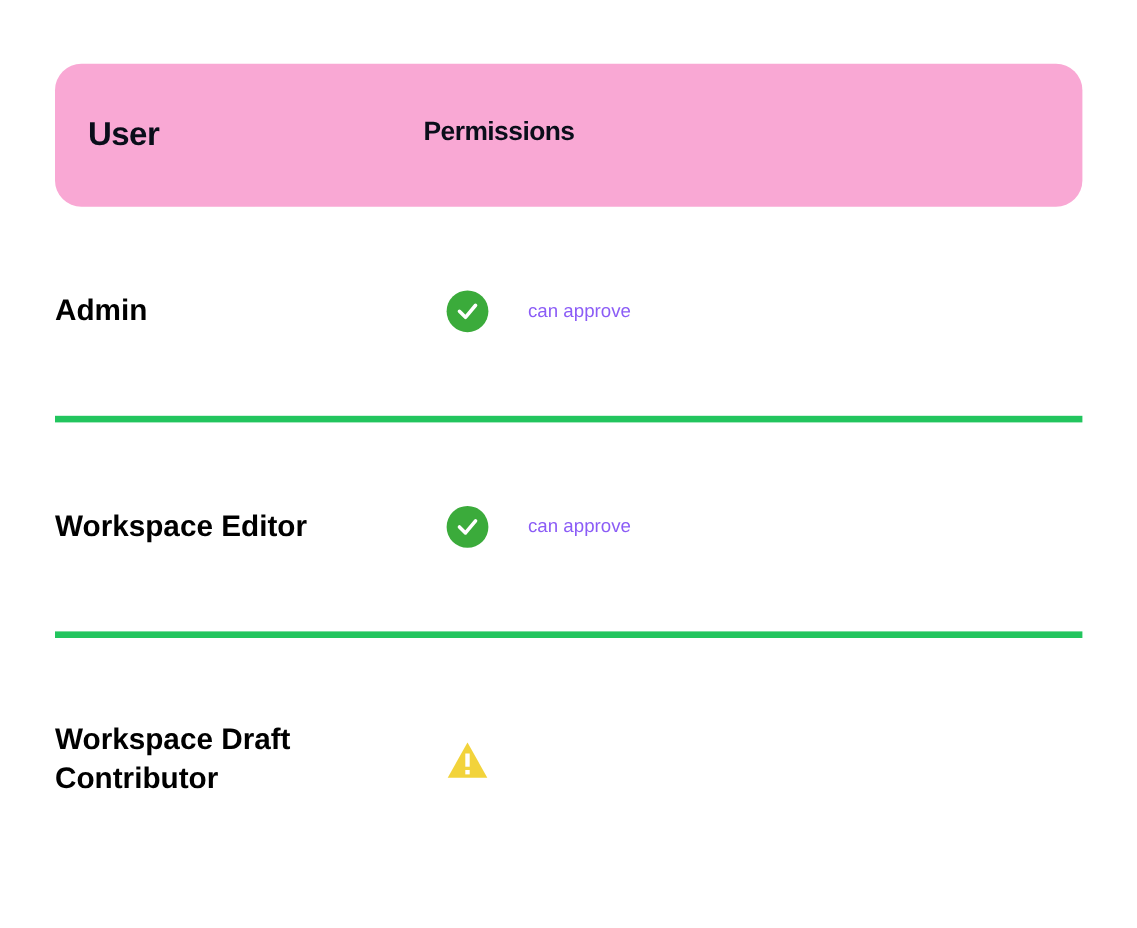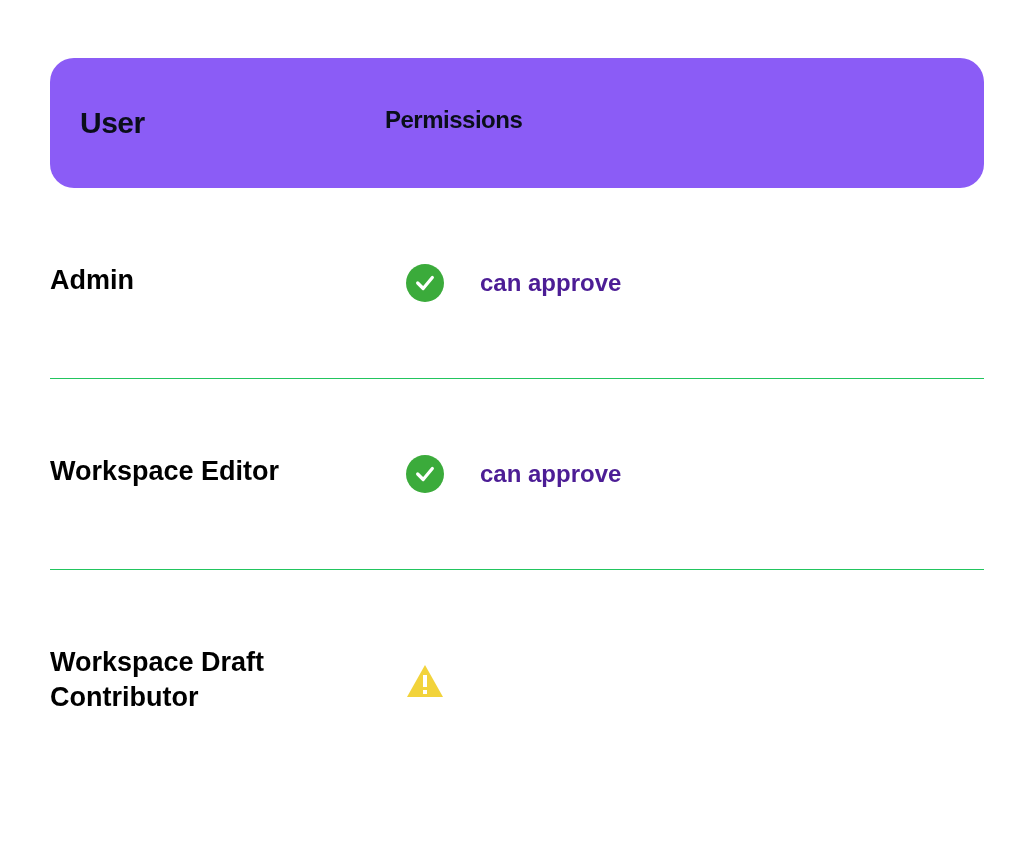--- a/index.html
+++ b/index.html
@@ -15,21 +15,21 @@
     }
     .card {
       background: #ffffff;
       border-radius: 40px;
       width: 1034px;
       height: 844px;
       padding: 0;
       overflow: hidden;
     }
     .header-bar {
-      background: #8b5cf6;
+      background: #f9a8d4;
       border-radius: 24px;
       margin: 58px 50px 0 50px;
       padding: 48px 30px;
       display: flex;
     }
     .header-user {
       width: 305px;
       font-size: 30px;
       font-weight: 800;
       color: #0a0e1a;
@@ -39,23 +39,23 @@
       font-size: 24px;
       font-weight: 800;
       color: #0a0e1a;
       letter-spacing: -0.5px;
     }
     .rows {
       margin: 0 50px;
     }
     .row {
       display: flex;
-      align-items: flex-start;
+      align-items: center;
       padding: 75px 30px 75px 0;
-      border-bottom: 1px solid #22c55e;
+      border-bottom: 6px solid #22c55e;
     }
     .row:last-child {
       border-bottom: none;
     }
     .role-cell {
       width: 355px;
       font-size: 27px;
       font-weight: 700;
       color: #000000;
       line-height: 1.3;
@@ -84,23 +84,23 @@
     }
     .check-circle svg {
       width: 22px;
       height: 22px;
     }
     .warn-triangle svg {
       width: 40px;
       height: 36px;
     }
     .status-text {
-      font-size: 24px;
-      font-weight: 700;
-      color: #4c1d95;
+      font-size: 17px;
+      font-weight: 400;
+      color: #8b5cf6;
     }
     .row-3 {
       align-items: center;
     }
     .row-3 .status-cell {
       align-items: center;
       padding-top: 2px;
     }
   </style>
 </head>

